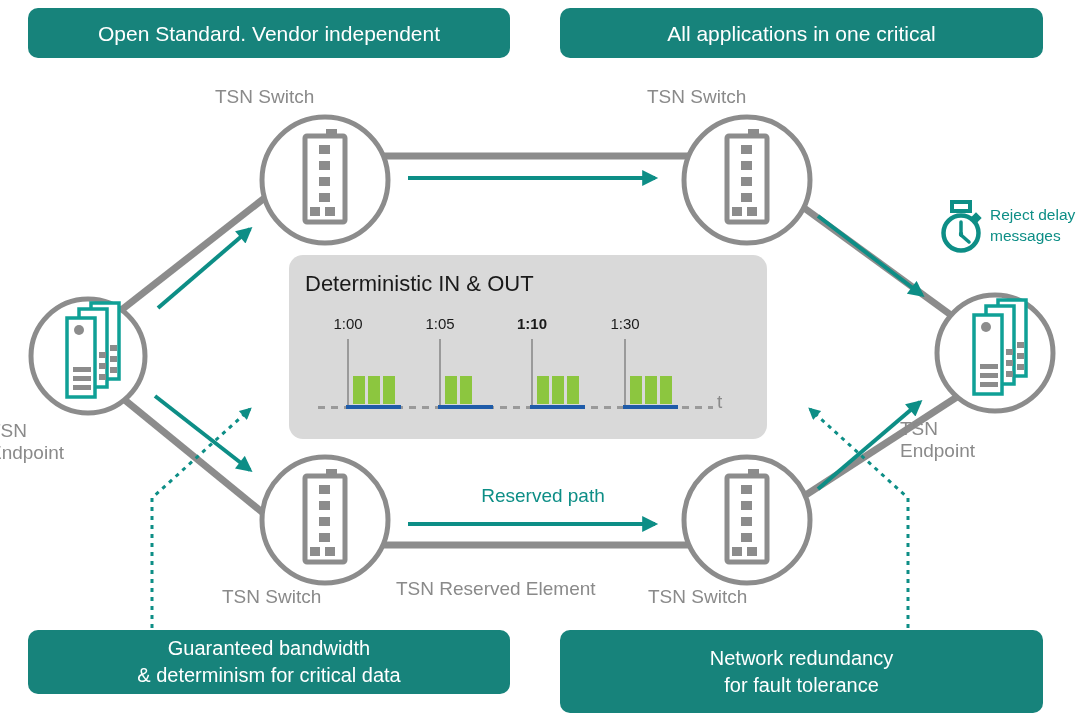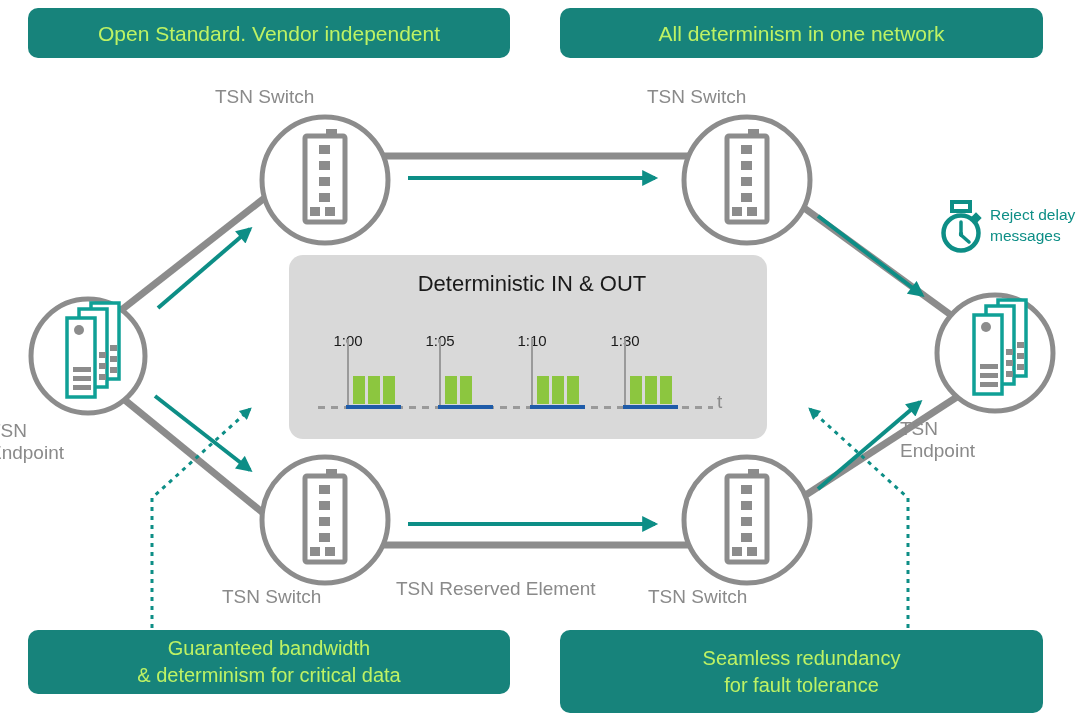--- a/index.html
+++ b/index.html
@@ -9,32 +9,32 @@
   .gray-line{stroke:var(--gray-line,#8C8C8C);stroke-width:7;fill:none;}
   .teal-arrow{stroke:var(--teal-accent,#0D8E86);stroke-width:4;fill:none;}
   .dashed-arrow{stroke:var(--teal-accent,#0D8E86);stroke-width:3;stroke-dasharray:4 5;fill:none;}
   .arrow-head{fill:var(--teal-accent,#0D8E86);}
   .node-circle{fill:#fff;stroke:var(--gray-line,#8C8C8C);stroke-width:5;}
   .sw-body{fill:#fff;stroke:var(--gray-line,#8C8C8C);stroke-width:5;}
   .sw-port{fill:var(--gray-line,#8C8C8C);}
   .ep-rect{fill:#fff;stroke:var(--teal-icon,#0FA096);stroke-width:3.5;}
   .ep-detail{fill:var(--gray-line,#8C8C8C);}
   .sw-stroke{stroke:var(--teal-accent,#0D8E86);fill:none;}
-  .banner{position:absolute;background:var(--teal-banner,#17837B);color:#bef264;border-radius:10px;
+  .banner{position:absolute;background:var(--teal-banner,#17837B);color:#ffffff;border-radius:10px;
           display:flex;align-items:center;justify-content:center;text-align:center;
           font-size:21px;line-height:27px;white-space:pre-line;}
   .node-label{position:absolute;color:var(--gray-text,#8A8A8A);font-size:19px;text-align:left;
           line-height:22px;white-space:pre-line;}
   .teal-label{position:absolute;color:var(--teal-accent,#0D8E86);font-size:19px;text-align:center;}
   .center-box{position:absolute;left:289px;top:255px;width:478px;height:184px;
           background:var(--box-bg,#D9D9D9);border-radius:14px;}
-  .box-title{position:absolute;left:4px;top:16px;width:100%;text-align:center;
+  .box-title{position:absolute;left:16px;top:16px;width:100%;text-align:left;
           color:var(--dark-text,#1A1A1A);font-size:22px;}
   .tl-time{position:absolute;width:60px;text-align:center;color:var(--dark-text,#1A1A1A);
-          font-size:15px;top:60px;margin-top:17px;}
+          font-size:15px;top:60px;}
   .tl-tick{position:absolute;width:2px;height:66px;top:84px;background:#9a9a9a;}
   .tl-bar{position:absolute;width:12px;height:28px;top:121px;background:var(--bar-green,#8CC63F);}
   .tl-blue{position:absolute;width:55px;height:4px;top:150px;background:var(--baseline-blue,#1F5CA9);}
   .tl-baseline{position:absolute;left:29px;top:151px;width:395px;height:3px;
           background:repeating-linear-gradient(90deg,#9a9a9a 0 7px,transparent 7px 13px);}
   .tl-t{position:absolute;left:428px;top:136px;color:var(--gray-text,#8A8A8A);font-size:19px;}
   .reject-label{position:absolute;left:990px;top:204px;width:100px;color:var(--teal-accent,#0D8E86);
           font-size:15.5px;line-height:21px;white-space:pre-line;}
 </style>
 </head>
@@ -128,55 +128,56 @@
       <rect x="-9" y="-31" width="18" height="9" class="sw-stroke" stroke-width="4"></rect>
       <rect x="11" y="-19" width="8" height="8" transform="rotate(45 15 -15)" class="arrow-head"></rect>
       <circle cx="0" cy="0" r="17.5" class="sw-stroke" stroke-width="4.5"></circle>
       <line x1="0" y1="-11" x2="0" y2="2" class="sw-stroke" stroke-width="3.5" stroke-linecap="round"></line>
       <line x1="0" y1="2" x2="8" y2="9" class="sw-stroke" stroke-width="3.5" stroke-linecap="round"></line>
       <circle cx="0" cy="1" r="2.2" class="arrow-head"></circle>
     </g>
   </svg>
 
   <div class="banner" style="left:28px;top:8px;width:482px;height:50px;">Open Standard. Vendor independent</div>
-  <div class="banner" style="left:560px;top:8px;width:483px;height:50px;">All determinism in one network</div>
+  <div class="banner" style="left:560px;top:8px;width:483px;height:50px;">All applications in one critical</div>
   <div class="banner" style="left:28px;top:630px;width:482px;height:64px;font-size:20px;">Guaranteed bandwidth
 &amp; determinism for critical data</div>
-  <div class="banner" style="left:560px;top:630px;width:483px;height:83px;font-size:20px;">Seamless redundancy
+  <div class="banner" style="left:560px;top:630px;width:483px;height:83px;font-size:20px;">Network redundancy
 for fault tolerance</div>
 
   <div class="node-label" style="left:215px;top:86px;width:200px;">TSN Switch</div>
   <div class="node-label" style="left:647px;top:86px;width:200px;">TSN Switch</div>
   <div class="node-label" style="left:222px;top:586px;width:200px;">TSN Switch</div>
   <div class="node-label" style="left:648px;top:586px;width:200px;">TSN Switch</div>
   <div class="node-label" style="left:-11px;top:420px;width:200px;">TSN
 Endpoint</div>
   <div class="node-label" style="left:900px;top:418px;width:200px;">TSN
 Endpoint</div>
 
+  <div class="teal-label" style="left:443px;top:485px;width:200px;">Reserved path</div>
   <div class="node-label" style="left:396px;top:578px;width:300px;">TSN Reserved Element</div>
   <div class="reject-label">Reject delay
 messages</div>
 
   <div class="center-box">
     <div class="box-title">Deterministic IN &amp; OUT</div>
     <div class="tl-baseline"></div>
     <div>
         <div class="tl-time" style="left: 29px;">1:00</div>
         <div class="tl-tick" style="left: 58px;"></div>
         <div class="tl-blue" style="left: 57px;"></div>
         <div class="tl-bar" style="left: 64px;"></div>
         <div class="tl-bar" style="left: 79px;"></div>
         <div class="tl-bar" style="left: 94px;"></div>
         <div class="tl-time" style="left: 121px;">1:05</div>
         <div class="tl-tick" style="left: 150px;"></div>
         <div class="tl-blue" style="left: 149px;"></div>
         <div class="tl-bar" style="left: 156px;"></div>
         <div class="tl-bar" style="left: 171px;"></div>
-        <div class="tl-time" style="left: 213px;">1:10</div>
+        <div class="tl-time" style="left: 213px; font-weight: bold;">1:10</div>
         <div class="tl-tick" style="left: 242px;"></div>
         <div class="tl-blue" style="left: 241px;"></div>
         <div class="tl-bar" style="left: 248px;"></div>
         <div class="tl-bar" style="left: 263px;"></div>
         <div class="tl-bar" style="left: 278px;"></div>
         <div class="tl-time" style="left: 306px;">1:30</div>
         <div class="tl-tick" style="left: 335px;"></div>
         <div class="tl-blue" style="left: 334px;"></div>
         <div class="tl-bar" style="left: 341px;"></div>
         <div class="tl-bar" style="left: 356px;"></div>

